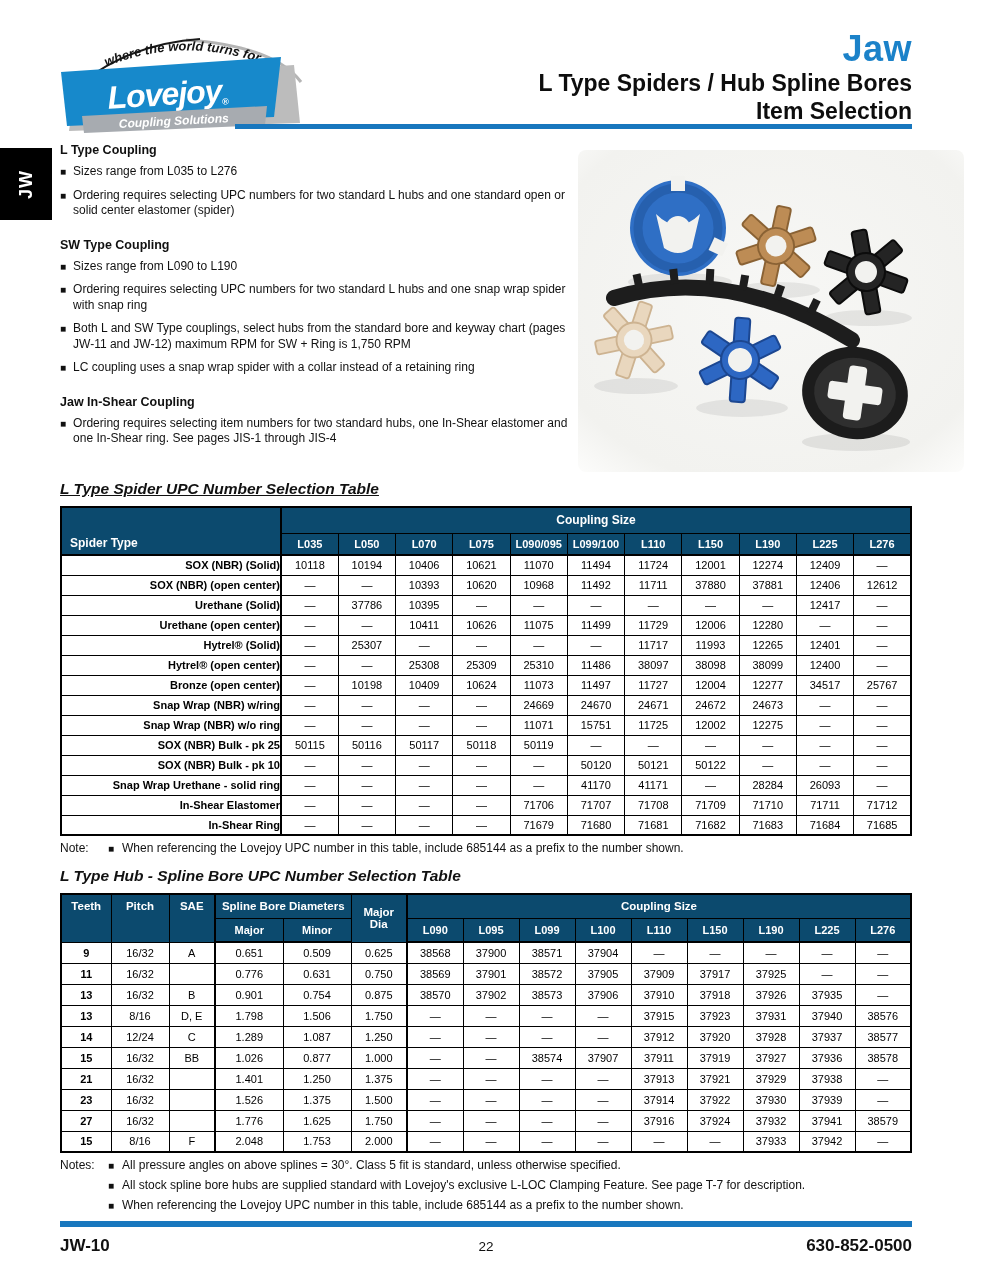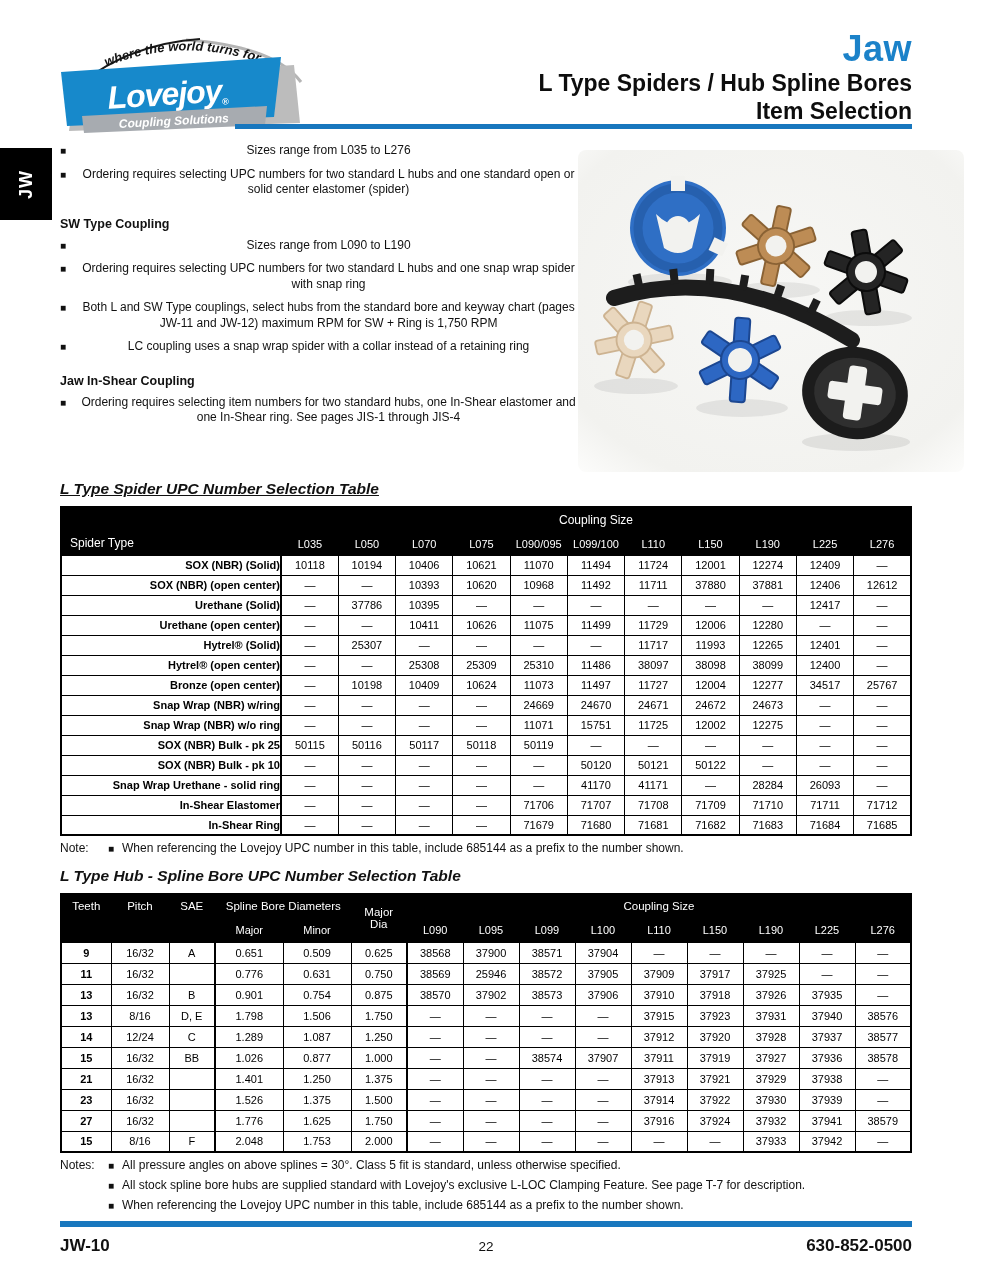--- a/index.html
+++ b/index.html
@@ -17,34 +17,34 @@
   .doc-title2 { position:absolute; top:98px; right:88px; font-size:23px; font-weight:bold; color:#0d0d0d;margin-left:27px; }
   .blue-rule { position:absolute; left:235px; top:124px; width:677px; height:5px; background:#1877BE; }
 
   
   .intro { position:absolute; left:60px; top:143px; width:524px; }
   .section { margin-bottom:15px; }
   .section-heading { font-size:12.5px; font-weight:bold; margin:0 0 7px 0; }
   .section + .section .section-heading { margin-top:19px; }
   .bullet { display:flex; gap:7px; font-size:12px; line-height:15.5px; margin-bottom:8px; }
   .bullet .sq { font-size:10px; line-height:15px; flex:0 0 auto; }
-  .bullet .btext { flex:1;text-align:center; }
+  .bullet .btext { flex:1; }
 
   
   .photo { position:absolute; left:578px; top:150px; }
 
   
   .tbl-title { position:absolute; left:60px; font-size:15.5px; font-weight:bold; font-style:italic; }
   .t1-title { top:480px;text-decoration:underline; }
   .t2-title { top:867px; }
 
   table.data { position:absolute; left:60px; width:852px; border-collapse:collapse; table-layout:fixed;
                border:2.5px solid #000; font-size:11px; }
   table.data th, table.data td { border:1.2px solid #000; text-align:center; overflow:hidden; white-space:nowrap; }
-  table.data thead th { background:#000000; color:#fff; font-weight:normal; }
+  table.data thead th { background:#0c4a6e; color:#fff; font-weight:bold; }
   table.data tbody td { background:#fff; color:#000; }
 
   #spider-table { top:506px; }
   #spider-table thead tr.group-row th { height:26px; font-size:12px; }
   #spider-table thead tr.size-row th { height:22px; border-bottom:2.5px solid #000; }
   #spider-table tbody td { height:20px; }
   #spider-table .corner-cell { text-align:left; vertical-align:bottom; padding:0 0 4px 8px; font-size:11.5px;
                                border-right:2.5px solid #000; border-bottom:2.5px solid #000; }
   #spider-table td.rowlabel { text-align:right; padding-left:8px; font-weight:bold; border-right:2.5px solid #000; }
 
@@ -99,20 +99,21 @@
   <div class="doc-title1">L Type Spiders / Hub Spline Bores</div>
   <div class="doc-title2">Item Selection</div>
   <div class="blue-rule"></div>
 
   <div class="side-tab">
     <span>JW</span>
   </div>
 
   <div class="intro">
       <div class="section">
+        <h3 class="section-heading">L Type Coupling</h3>
         <div class="bullet">
           <span class="sq">■</span>
           <span class="btext">Sizes range from L035 to L276</span>
         </div>
         <div class="bullet">
           <span class="sq">■</span>
           <span class="btext">Ordering requires selecting UPC numbers for two standard L hubs and one standard open or solid center elastomer (spider)</span>
         </div>
       </div>
       <div class="section">
@@ -508,21 +509,21 @@
           <td>—</td>
         </tr>
         <tr>
           <td class="teeth">11</td>
           <td>16/32</td>
           <td class="thick-r"></td>
           <td>0.776</td>
           <td>0.631</td>
           <td class="thick-r">0.750</td>
           <td>38569</td>
-          <td>25946</td>
+          <td>37901</td>
           <td>38572</td>
           <td>37905</td>
           <td>37909</td>
           <td>37917</td>
           <td>37925</td>
           <td>—</td>
           <td>—</td>
         </tr>
         <tr>
           <td class="teeth">13</td>

